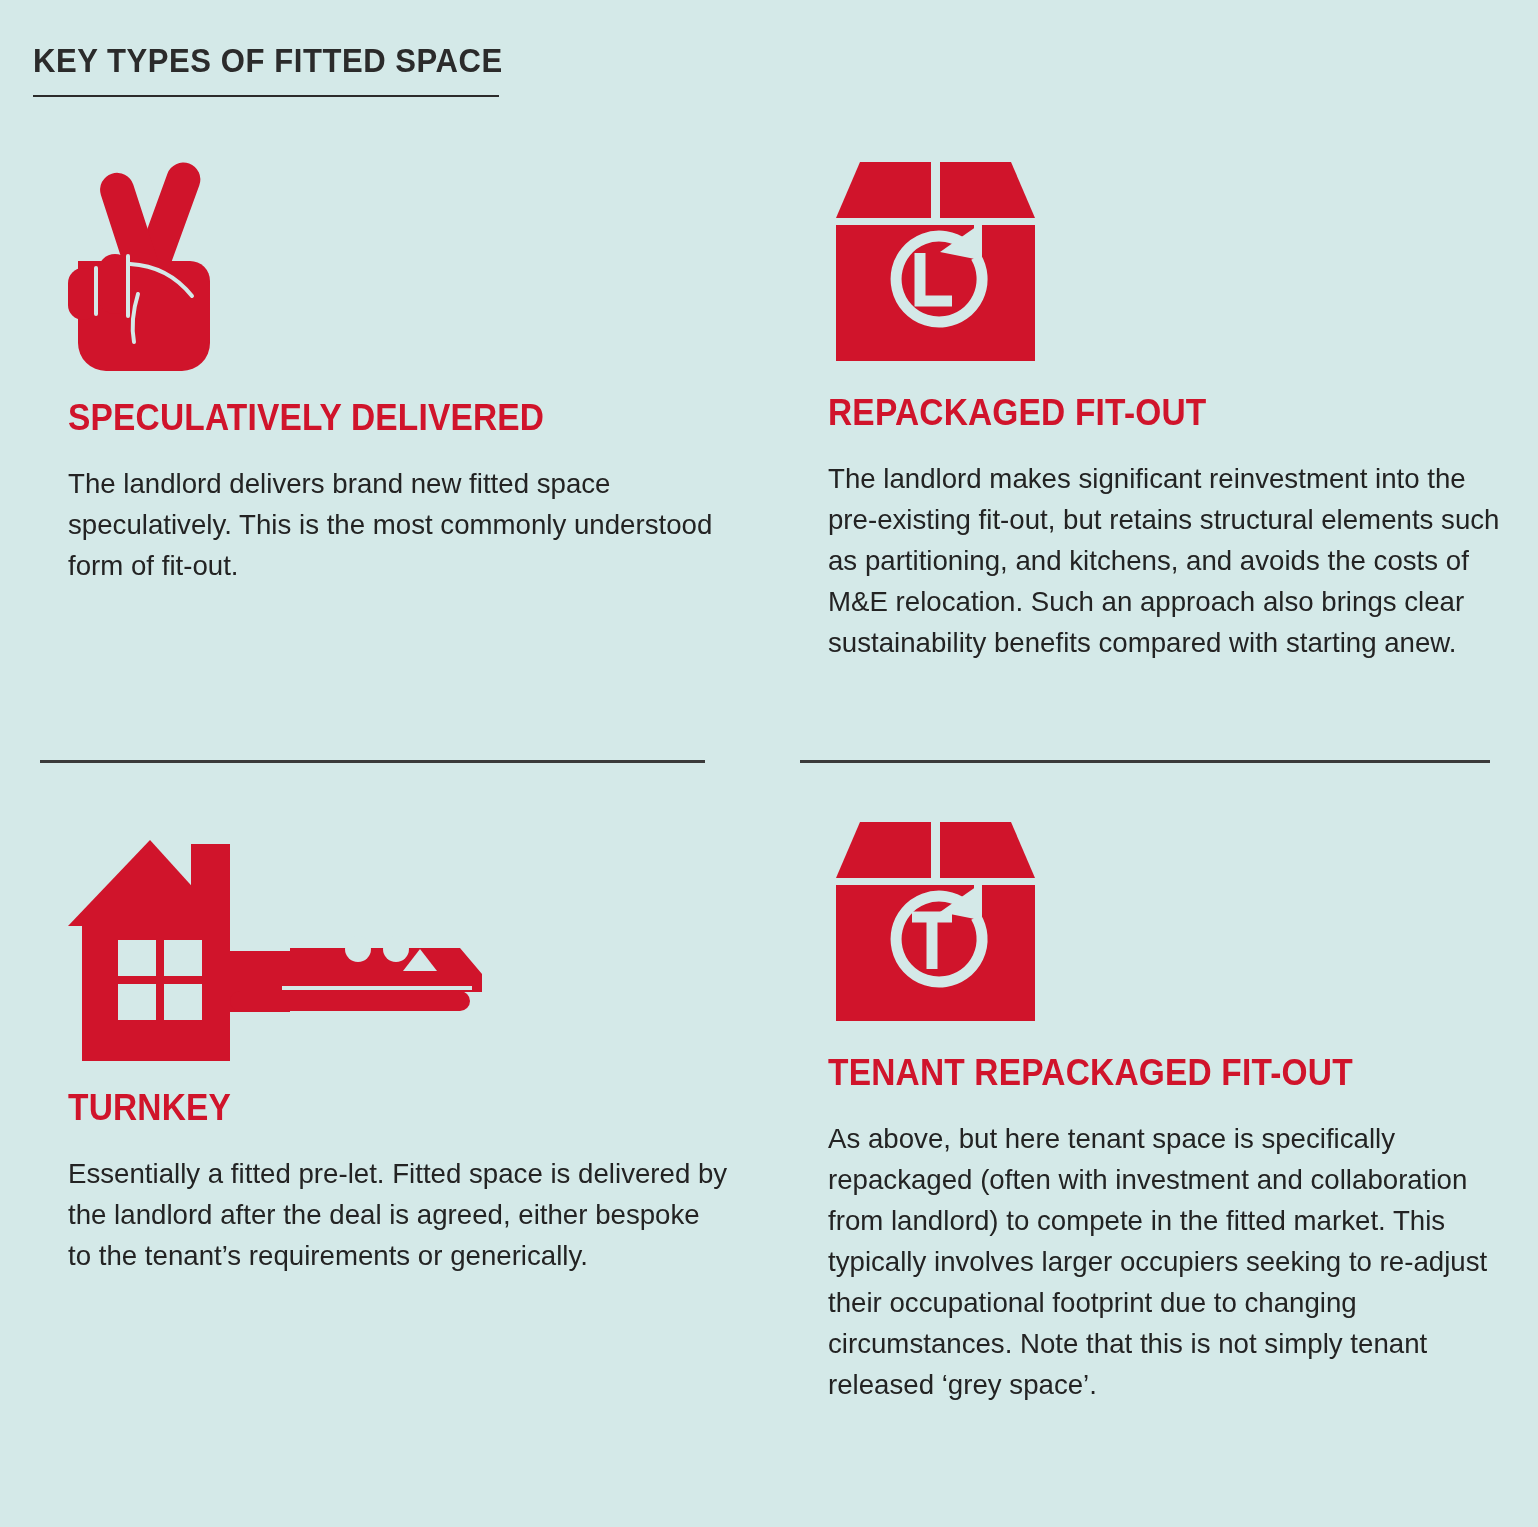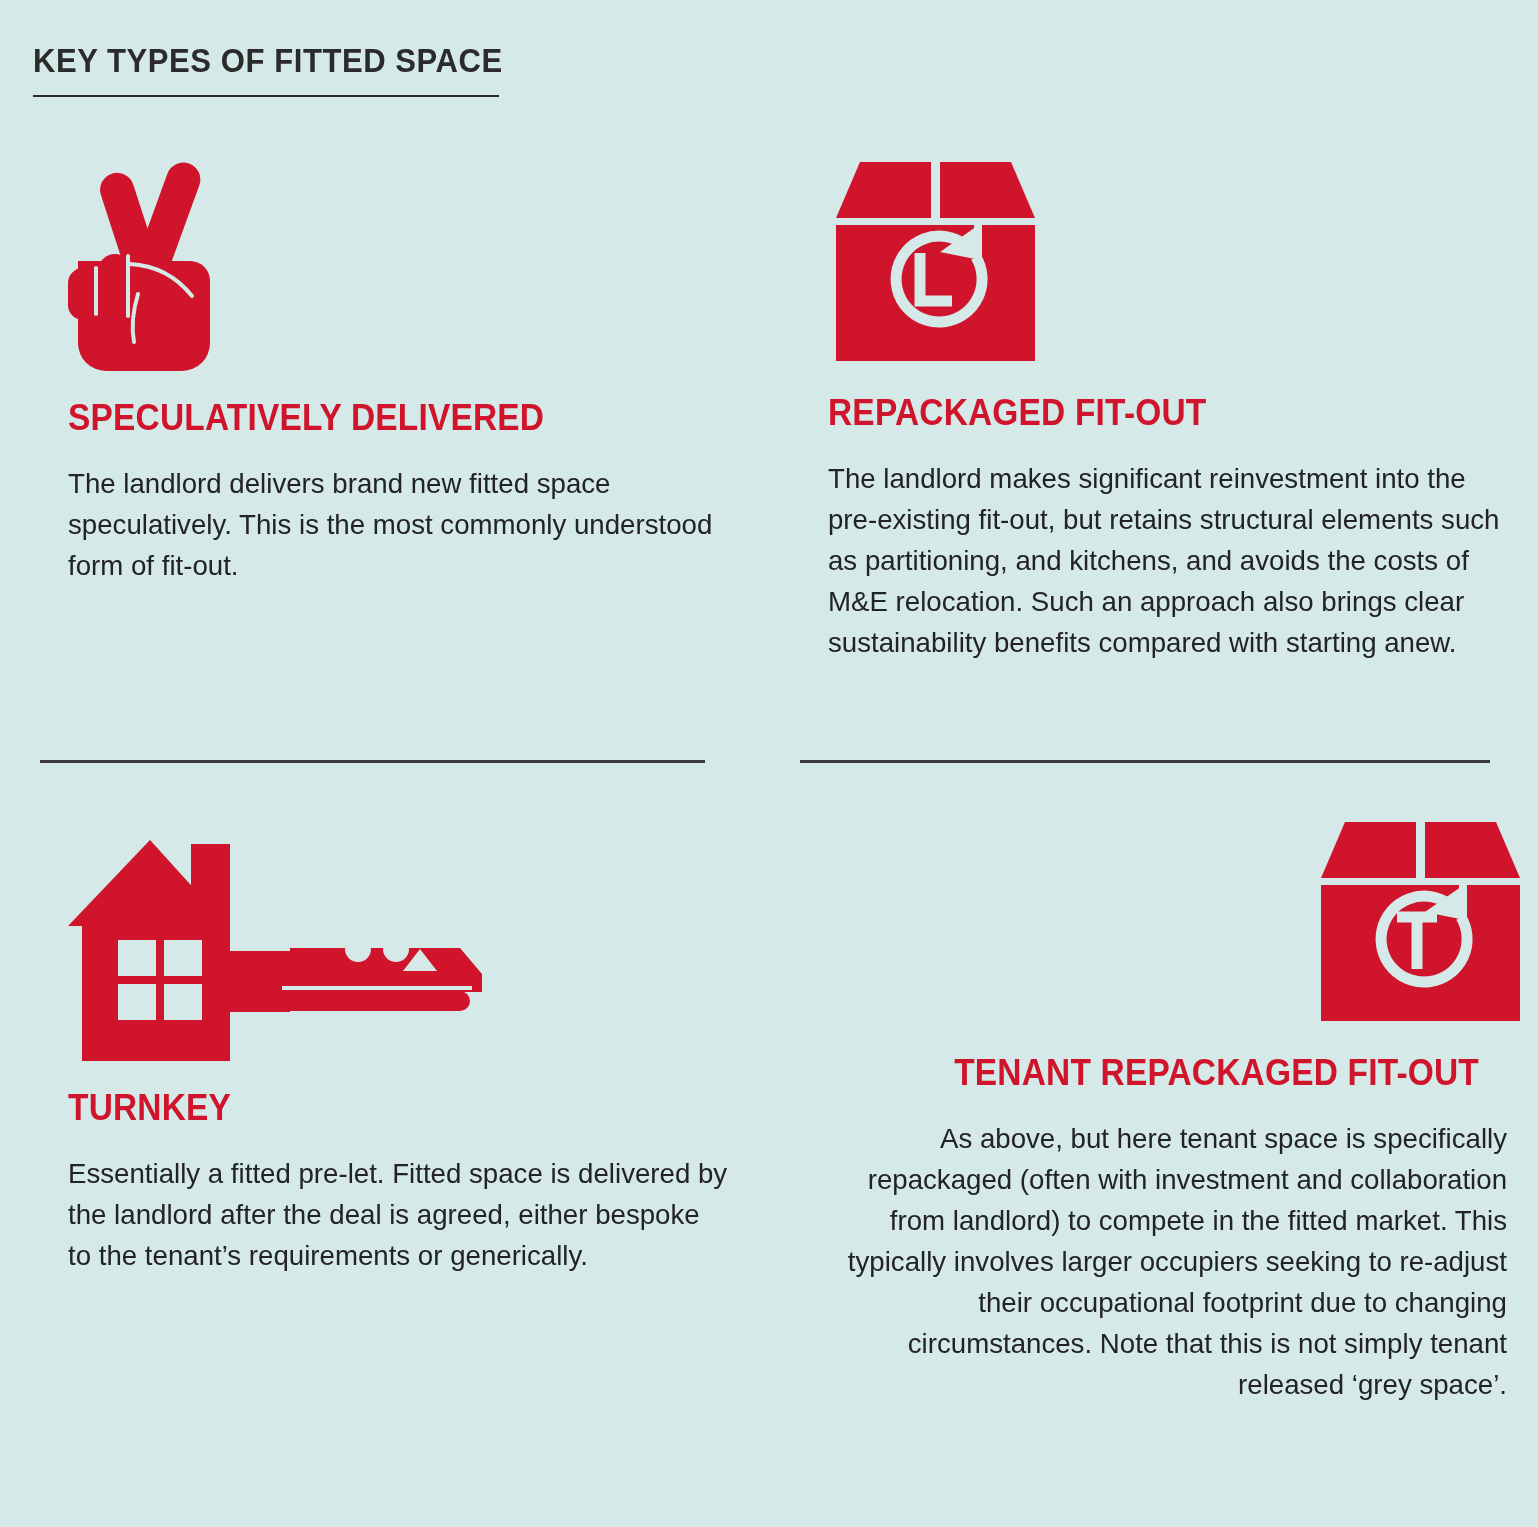--- a/index.html
+++ b/index.html
@@ -54,21 +54,21 @@
     width: 1538px;
     height: 1527px;
     margin-left: 28px;
   }
   .cell {
     position: absolute;
   }
   .cell-0 { left: 40px;  top: 140px; width: 680px; }
   .cell-1 { left: 800px; top: 140px; width: 700px; }
   .cell-2 { left: 40px;  top: 800px; width: 680px; }
-  .cell-3 { left: 800px; top: 800px; width: 700px; text-align: right; }
+  .cell-3 { left: 800px; top: 800px; width: 700px; }
 
   .icon-wrap {
     display: block;
     margin-bottom: 24px;
   }
   .icon-hand   { width: 150px; height: 215px; }
   .icon-box    { width: 215px; height: 210px; }
   .icon-house  { width: 420px; height: 245px; }
 
   .card-heading {

